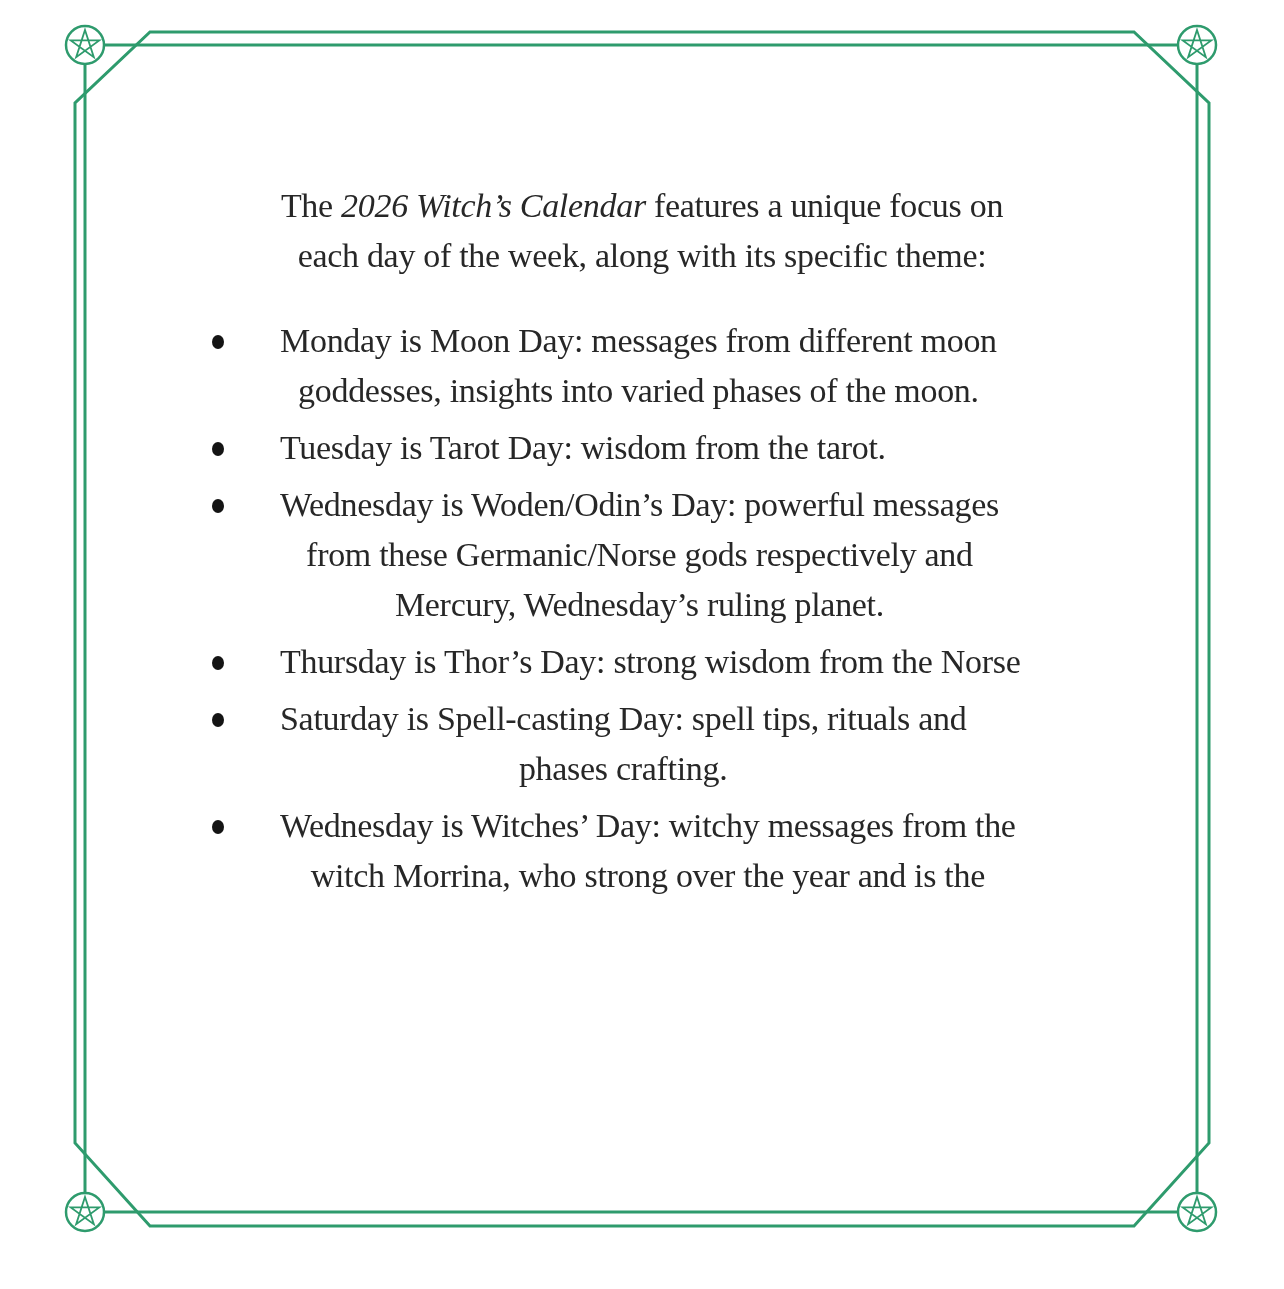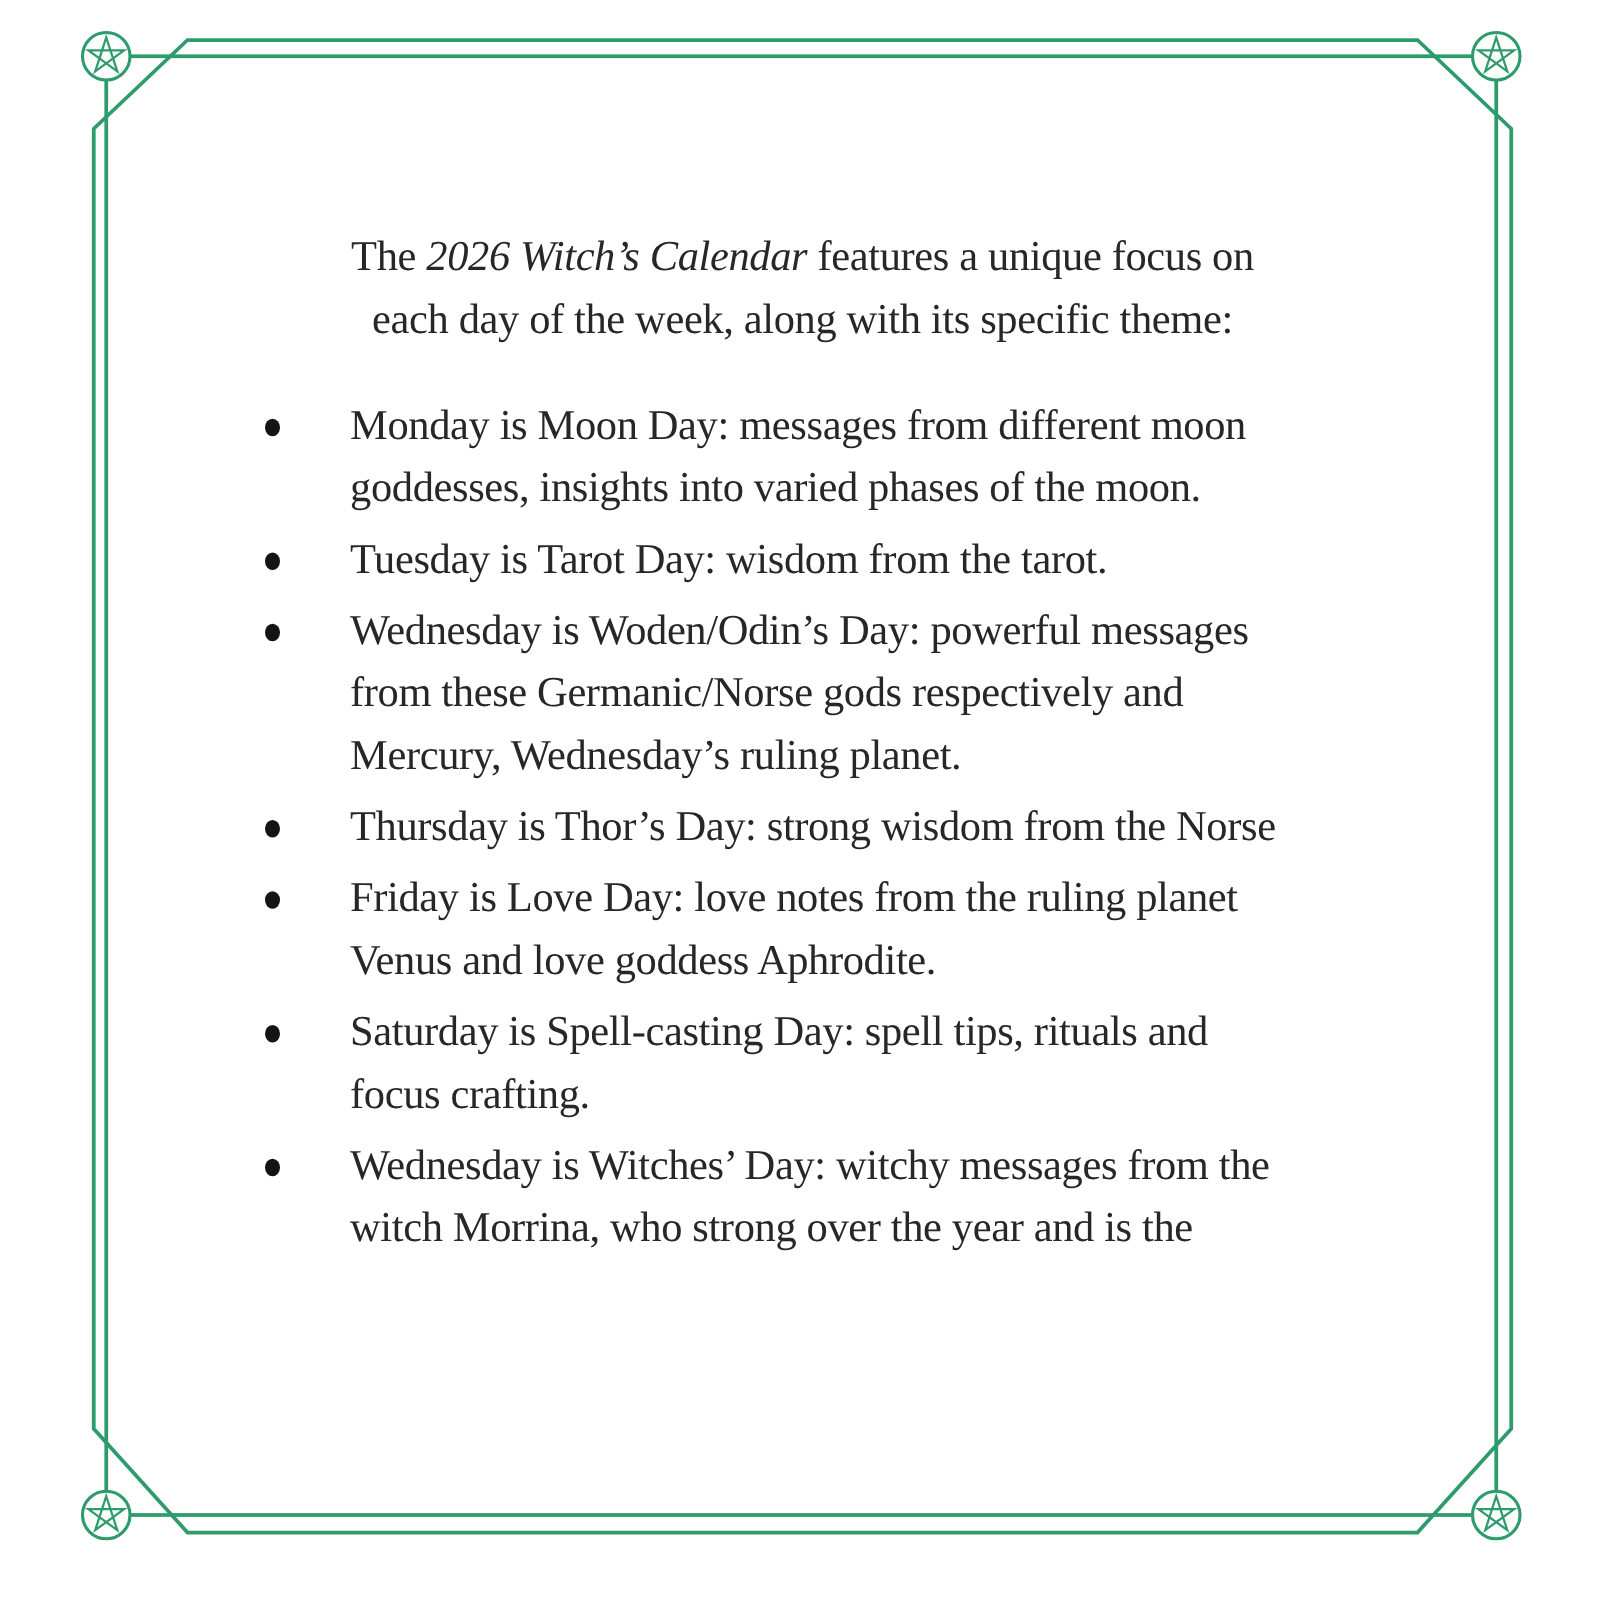--- a/index.html
+++ b/index.html
@@ -46,20 +46,21 @@
     position: absolute;
     top: 316px;
     left: 212px;
     width: 880px;
     list-style: none;
   }
   ul.day-list li {
     display: flex;
     align-items: flex-start;
     margin-bottom: 7px;
+    text-align: center;
   }
   .bullet-dot {
     flex: 0 0 auto;
     width: 12px;
     height: 14px;
     border-radius: 50%;
     background: var(--bullet-color);
     margin-top: 19px;
     margin-right: 56px;
   }
@@ -119,33 +120,26 @@
         </div>
       </li>
 
       <li>
         <span class="bullet-dot"></span>
         <div class="li-lines">
           <div class="line"><span>Thursday is Thor’s Day: strong wisdom from the Norse</span></div>
         </div>
       </li>
 
-      <li>
-        <span class="bullet-dot"></span>
-        <div class="li-lines">
-          <div class="line"><span>Friday is Love Day: love notes from the ruling planet</span></div>
-          <div class="line"><span>Venus and love goddess Aphrodite.</span></div>
-        </div>
-      </li>
 
       <li>
         <span class="bullet-dot"></span>
         <div class="li-lines">
           <div class="line"><span>Saturday is Spell-casting Day: spell tips, rituals and</span></div>
-          <div class="line"><span>focus crafting.</span></div>
+          <div class="line"><span>phases crafting.</span></div>
         </div>
       </li>
 
       <li>
         <span class="bullet-dot"></span>
         <div class="li-lines">
           <div class="line"><span>Wednesday is Witches’ Day: witchy messages from the</span></div>
           <div class="line"><span>witch Morrina, who strong over the year and is the</span></div>
         </div>
       </li>

